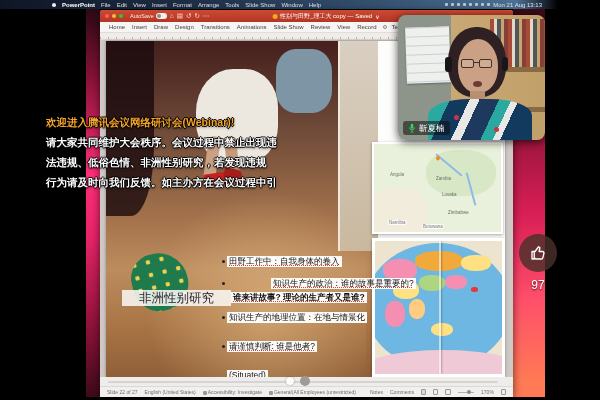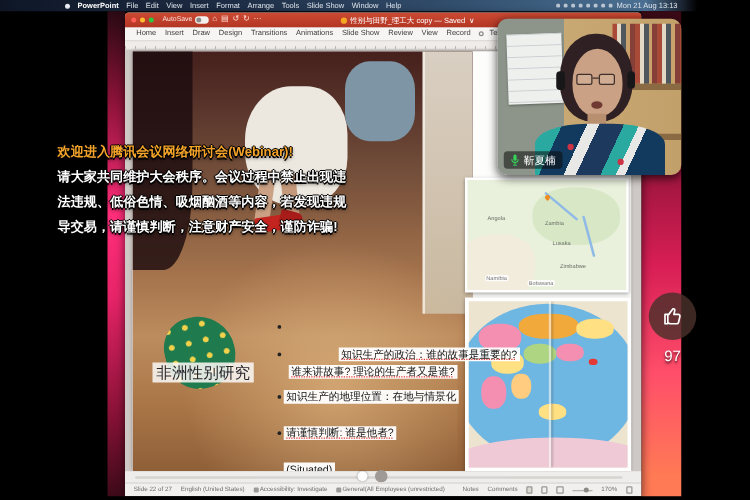--- a/index.html
+++ b/index.html
@@ -61,21 +61,21 @@
   .ph-heel{position:absolute;left:98px;top:132px;width:26px;height:12px;background:#c3241f;border-radius:2px 6px 3px 3px;transform:rotate(-8deg);}
   .ph-heel2{position:absolute;left:118px;top:128px;width:18px;height:10px;background:#a81d1a;border-radius:2px 5px 2px 2px;transform:rotate(14deg);}
   .ph-green-shoe{position:absolute;left:26px;top:212px;width:56px;height:58px;transform:rotate(-14deg);
     background-color:#1f7a4e;border-radius:45% 55% 50% 50%;
     background-image:radial-gradient(circle at 7px 7px,#f2d24b 2px,transparent 2.6px);background-size:14px 13px;}
   .ph-floor-glow{position:absolute;left:40px;top:150px;width:220px;height:186px;
     background:radial-gradient(ellipse at 55% 65%,rgba(236,197,142,.55),transparent 70%);}
 
   
   #side-label{position:absolute;left:16px;top:249px;background:rgba(248,246,243,.88);color:#26242b;
-    font-size:12.5px;padding:0 3px;line-height:16px;white-space:nowrap;}
+    font-size:12.5px;padding:0 17px;line-height:16px;white-space:nowrap;}
   .bline{position:absolute;background:rgba(255,255,255,.95);color:#121212;font-size:8.5px;line-height:11px;
     padding:0 2px;white-space:nowrap;}
   .bline.u{text-decoration:underline dotted #e23c3c 1px;text-underline-offset:1px;}
   .bdot{position:absolute;width:3px;height:3px;background:#222;border-radius:50%;}
 
   
   .mapcard{position:absolute;background:#fff;box-shadow:0 1px 3px rgba(0,0,0,.35);}
   #map1{left:266px;top:101px;width:131px;height:92px;padding:2px;}
   #map1 .inner{position:relative;width:100%;height:100%;background:#e9f0dc;overflow:hidden;}
   .m1-beige{position:absolute;left:-6px;top:44px;width:60px;height:50px;background:#f1ecdc;border-radius:40%;}
@@ -264,23 +264,24 @@
           <div class="m2-blob" style="left:56px;top:82px;width:22px;height:13px;background:#ffe082;"></div>
           <div class="m2-blob" style="left:96px;top:46px;width:7px;height:5px;background:#e53935;"></div>
           <div class="m2-antarctica"></div>
           <div class="m2-fold"></div>
         </div>
       </div>
 
       <div id="side-label">非洲性别研究</div>
 
       <div class="bdot" style="left:116px;top:219px;"></div>
+      <div class="bline u" style="left:121px;top:215px;">田野工作中：自我身体的卷入</div>
       <div class="bdot" style="left:116px;top:241px;"></div>
       <div class="bline u" style="left:121px;top:237px;margin-left:44px;">知识生产的政治：谁的故事是重要的?</div>
-      <div class="bline u" style="left:125px;top:251px;">谁来讲故事? 理论的生产者又是谁?</div>
+      <div class="bline u" style="left:125px;top:251px;font-weight:bold;">谁来讲故事? 理论的生产者又是谁?</div>
       <div class="bdot" style="left:116px;top:275px;"></div>
       <div class="bline" style="left:121px;top:271px;">知识生产的地理位置：在地与情景化</div>
       <div class="bline" style="left:121px;top:285px;margin-top:44px;">(Situated)</div>
       <div class="bdot" style="left:116px;top:304px;"></div>
       <div class="bline u" style="left:121px;top:300px;">请谨慎判断: 谁是他者?</div>
     </div>
 
     <div id="hscroll">
       <div class="track"></div>
       <div class="dot-w"></div>
@@ -300,22 +301,22 @@
       <span class="view-ico"></span>
       <span class="zoom-slider"></span>
       <span>170%</span>
       <span class="view-ico"></span>
     </div>
   </div>
 
   <div id="notice">
     <div class="head">欢迎进入腾讯会议网络研讨会(Webinar)!</div>
     <div class="ln">请大家共同维护大会秩序。会议过程中禁止出现违</div>
-    <div class="ln">法违规、低俗色情、吸烟酗酒等内容，若发现违规</div>
-    <div class="ln">导交易，请谨慎判断，注意财产安全，谨防诈骗!</div>
+    <div class="ln">法违规、低俗色情、非洲性别研究，若发现违规</div>
+    <div class="ln">行为请及时向我们反馈。如主办方在会议过程中引</div>
   </div>
 
   <div id="video">
     <div class="v-books"></div>
     <div class="v-shelf" style="top:52px;"></div>
     <div class="v-shelf" style="top:92px;"></div>
     <div class="v-board"></div>
     <div class="v-hair"></div>
     <div class="v-phone"></div>
     <div class="v-phone2"></div>

